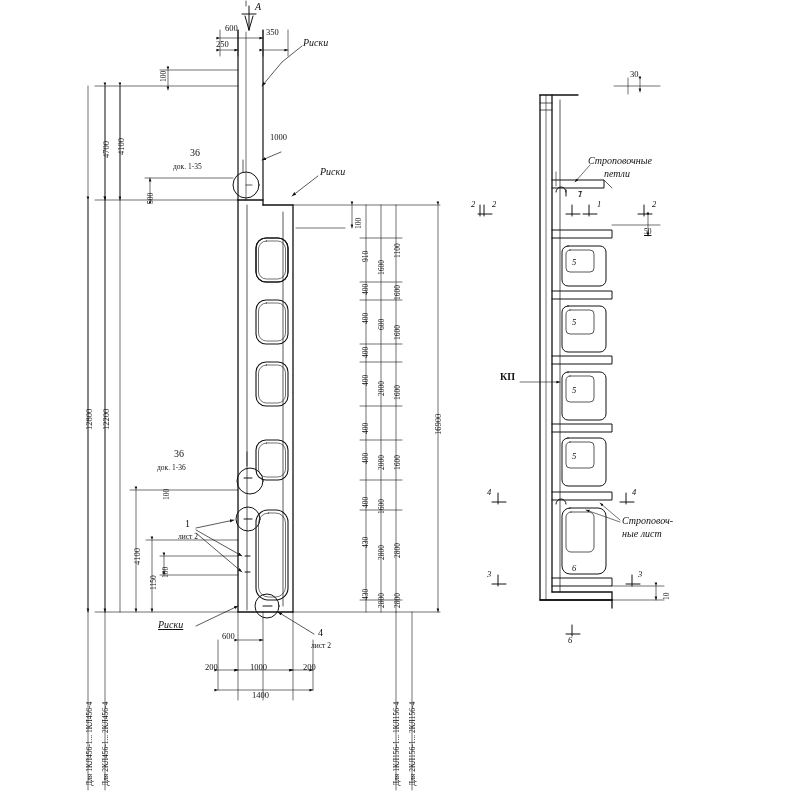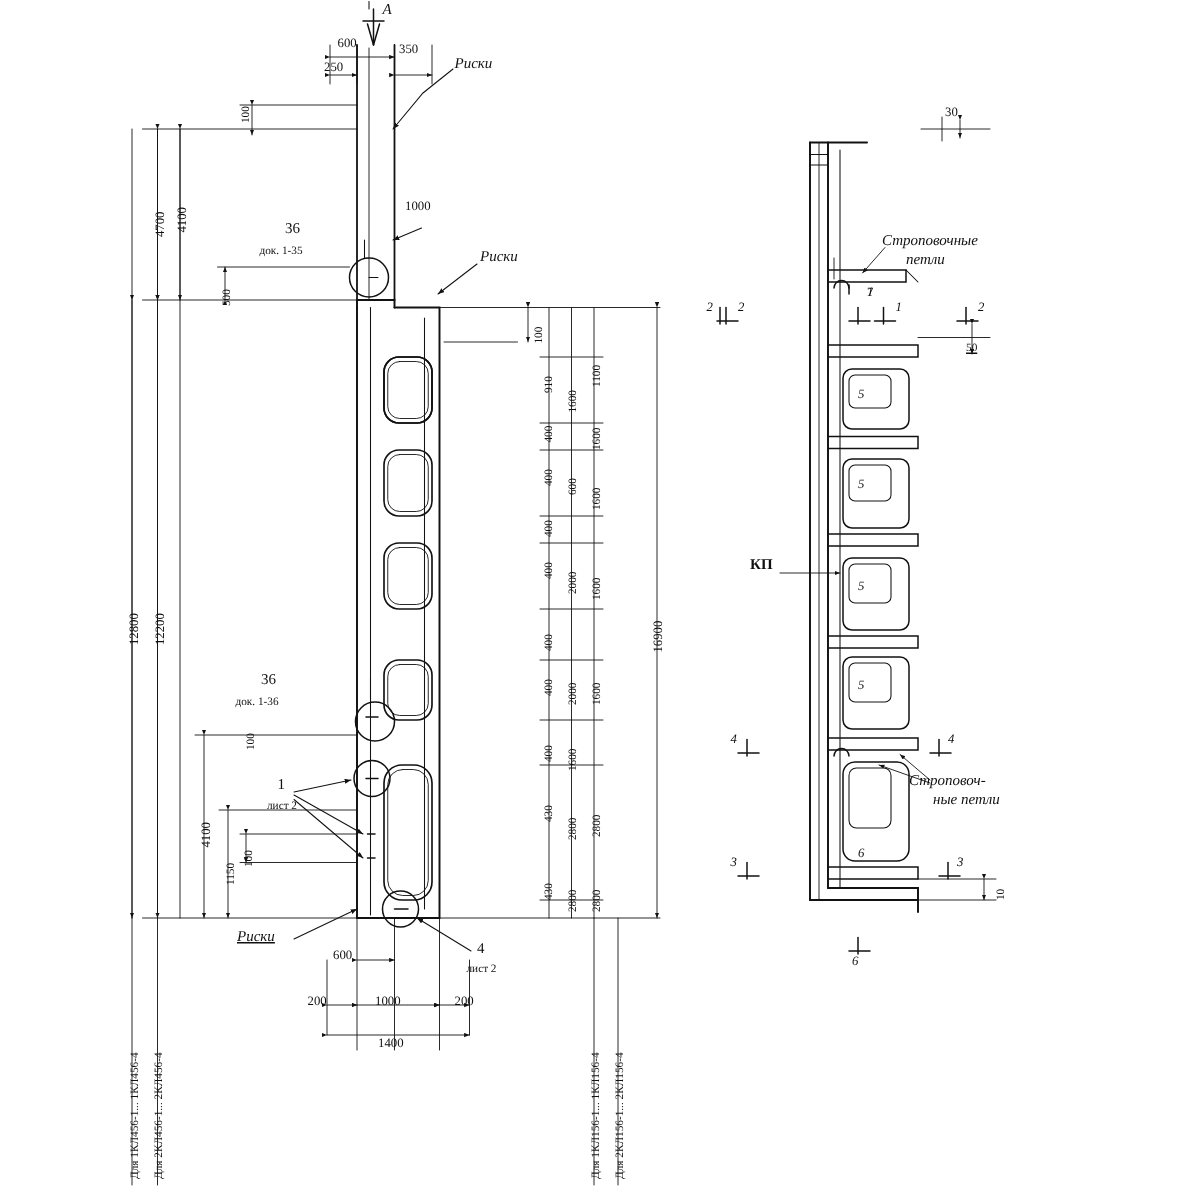--- a/index.html
+++ b/index.html
@@ -336,22 +336,22 @@
 <div class="lbl xs vert" style="left:409px;top:786px;">Для 2КЛ156-1... 2КЛ156-4</div>
 
 <div class="lbl it" style="left:255px;top:2px;">А</div>
 
 <div class="lbl sm" style="left:630px;top:70px;">30</div>
 <div class="lbl it" style="left:588px;top:156px;">Строповочные</div>
 <div class="lbl it" style="left:604px;top:169px;">петли</div>
 <div class="lbl sm" style="left:578px;top:190px;">7</div>
 <div class="lbl xs" style="left:644px;top:228px;text-decoration:underline;">50</div>
 <div class="lbl" style="left:500px;top:372px;font-weight:bold;">КП</div>
-<div class="lbl it" style="left:606px;top:516px;">Строповоч-</div>
-<div class="lbl it" style="left:622px;top:529px;">ные петли</div>
+<div class="lbl it" style="left:622px;top:516px;">Строповоч-</div>
+<div class="lbl it" style="left:622px;top:529px;">ные лист</div>
 <div class="lbl xs vert" style="left:663px;top:600px;">10</div>
 
 <div class="lbl it sm" style="left:471px;top:200px;">2</div>
 <div class="lbl it sm" style="left:492px;top:200px;">2</div>
 <div class="lbl it sm" style="left:578px;top:190px;">1</div>
 <div class="lbl it sm" style="left:597px;top:200px;">1</div>
 <div class="lbl it sm" style="left:652px;top:200px;">2</div>
 <div class="lbl it sm" style="left:487px;top:488px;">4</div>
 <div class="lbl it sm" style="left:632px;top:488px;">4</div>
 <div class="lbl it sm" style="left:487px;top:570px;">3</div>

